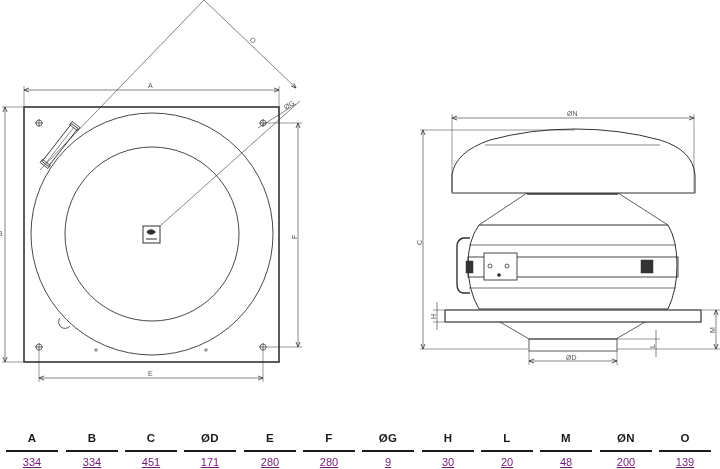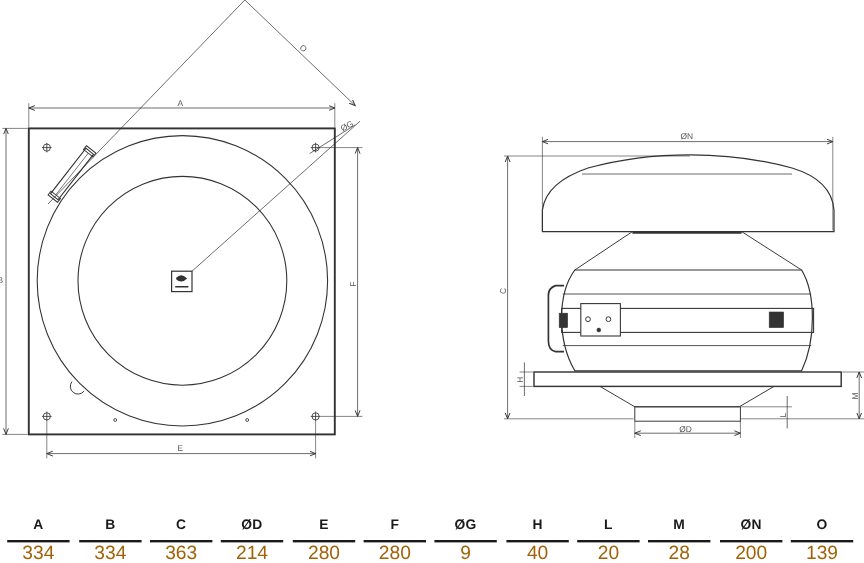--- a/index.html
+++ b/index.html
@@ -3,21 +3,21 @@
 <meta charset="utf-8">
 <style>
   html, body { margin: 0; padding: 0; background: #ffffff; }
   body { width: 720px; height: 469px; position: relative; overflow: hidden; font-family: "Liberation Sans", sans-serif; }
   #drawing { position: absolute; left: 0; top: 0; width: 720px; height: 420px; }
   .dimtxt { font-family: "Liberation Sans", sans-serif; font-size: 7px; fill: #555; }
   .table { position: absolute; left: 0; top: 428px; width: 720px; height: 41px; }
   .col { position: absolute; top: 0; width: 52px; text-align: center; }
   .hdr { font-size: 11.5px; font-weight: bold; color: #1a1a1a; height: 15px; line-height: 15px; margin-top: 3px; letter-spacing: 0.3px; }
   .rule { height: 2px; background: #1a1a1a; margin: 4px 0 3px 0; }
-  .val { font-size: 16px; color: #a16207; line-height: 14px; }
+  .val { font-size: 11px; color: #701a75; line-height: 14px; text-decoration: underline; }
 </style>
 </head>
 <body>
 
 <svg id="drawing" width="720" height="420" viewBox="0 0 720 420" xmlns="http://www.w3.org/2000/svg">
   <defs>
     <marker id="arr" markerWidth="6" markerHeight="6" refX="5" refY="3" orient="auto-start-reverse" markerUnits="userSpaceOnUse">
       <path d="M0,1 L5,3 L0,5" fill="none" stroke="#333" stroke-width="0.8"></path>
     </marker>
   </defs>
@@ -158,56 +158,56 @@
     <div class="val">334</div>
   </div>
   <div class="col" style="left:66px">
     <div class="hdr">B</div>
     <div class="rule"></div>
     <div class="val">334</div>
   </div>
   <div class="col" style="left:125px">
     <div class="hdr">C</div>
     <div class="rule"></div>
-    <div class="val">363</div>
+    <div class="val">451</div>
   </div>
   <div class="col" style="left:184px">
     <div class="hdr">ØD</div>
     <div class="rule"></div>
-    <div class="val">214</div>
+    <div class="val">171</div>
   </div>
   <div class="col" style="left:244px">
     <div class="hdr">E</div>
     <div class="rule"></div>
     <div class="val">280</div>
   </div>
   <div class="col" style="left:303px">
     <div class="hdr">F</div>
     <div class="rule"></div>
     <div class="val">280</div>
   </div>
   <div class="col" style="left:362px">
     <div class="hdr">ØG</div>
     <div class="rule"></div>
     <div class="val">9</div>
   </div>
   <div class="col" style="left:422px">
     <div class="hdr">H</div>
     <div class="rule"></div>
-    <div class="val">40</div>
+    <div class="val">30</div>
   </div>
   <div class="col" style="left:481px">
     <div class="hdr">L</div>
     <div class="rule"></div>
     <div class="val">20</div>
   </div>
   <div class="col" style="left:540px">
     <div class="hdr">M</div>
     <div class="rule"></div>
-    <div class="val">28</div>
+    <div class="val">48</div>
   </div>
   <div class="col" style="left:600px">
     <div class="hdr">ØN</div>
     <div class="rule"></div>
     <div class="val">200</div>
   </div>
   <div class="col" style="left:659px">
     <div class="hdr">O</div>
     <div class="rule"></div>
     <div class="val">139</div>

